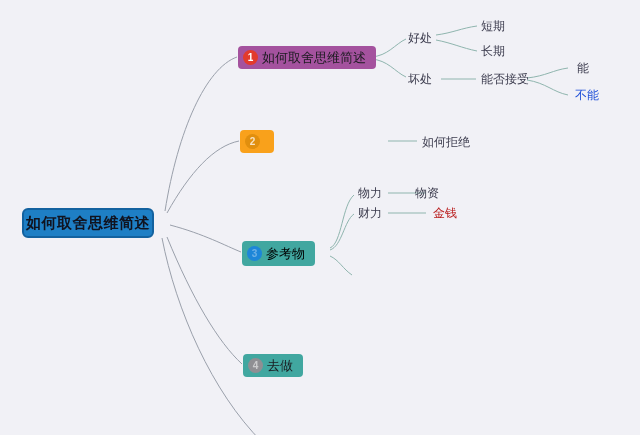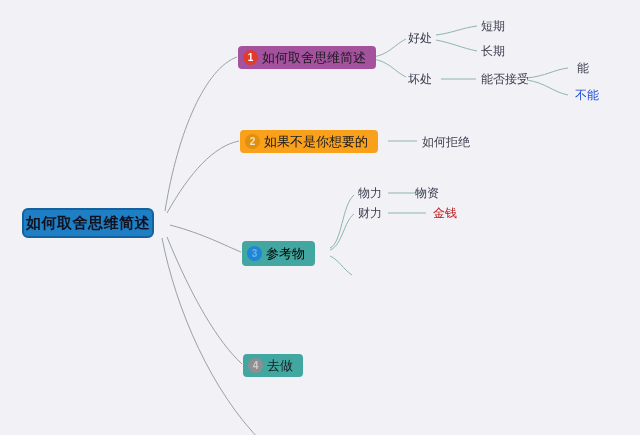--- a/index.html
+++ b/index.html
@@ -98,21 +98,20 @@
     <span class="label" style="color: rgb(16, 19, 31);">如何取舍思维简述</span>
   </div>
 
   <div class="node branch-node" style="left: 238px; top: 46px; background: rgb(164, 82, 158);">
     <span class="badge" style="background: rgb(226, 58, 44); color: rgb(255, 255, 255);">1</span>
     <span class="label" style="color: rgb(26, 26, 31);">如何取舍思维简述</span>
   </div>
 
   <div class="node branch-node" style="left: 240px; top: 130px; background: rgb(249, 161, 27);">
     <span class="badge" style="color: rgba(255, 255, 255, 0.75); background: rgb(225, 143, 14);">2</span>
-    <span class="label" style="color: rgb(26, 26, 31);">如果不是你想要的</span>
   </div>
 
   <div class="node branch-node" style="left: 242px; top: 241px; height: 25px; background: rgb(65, 167, 160);">
     <span class="badge" style="color: rgba(255, 255, 255, 0.35); background: rgb(29, 134, 216);">3</span>
     <span class="label" style="color: #000000;">参考物</span>
   </div>
 
   <div class="node branch-node" style="left: 243px; top: 354px; background: rgb(65, 167, 160);">
     <span class="badge" style="color: rgba(255, 255, 255, 0.55); background: rgb(143, 143, 147);">4</span>
     <span class="label" style="color: rgb(26, 26, 31);">去做</span>

